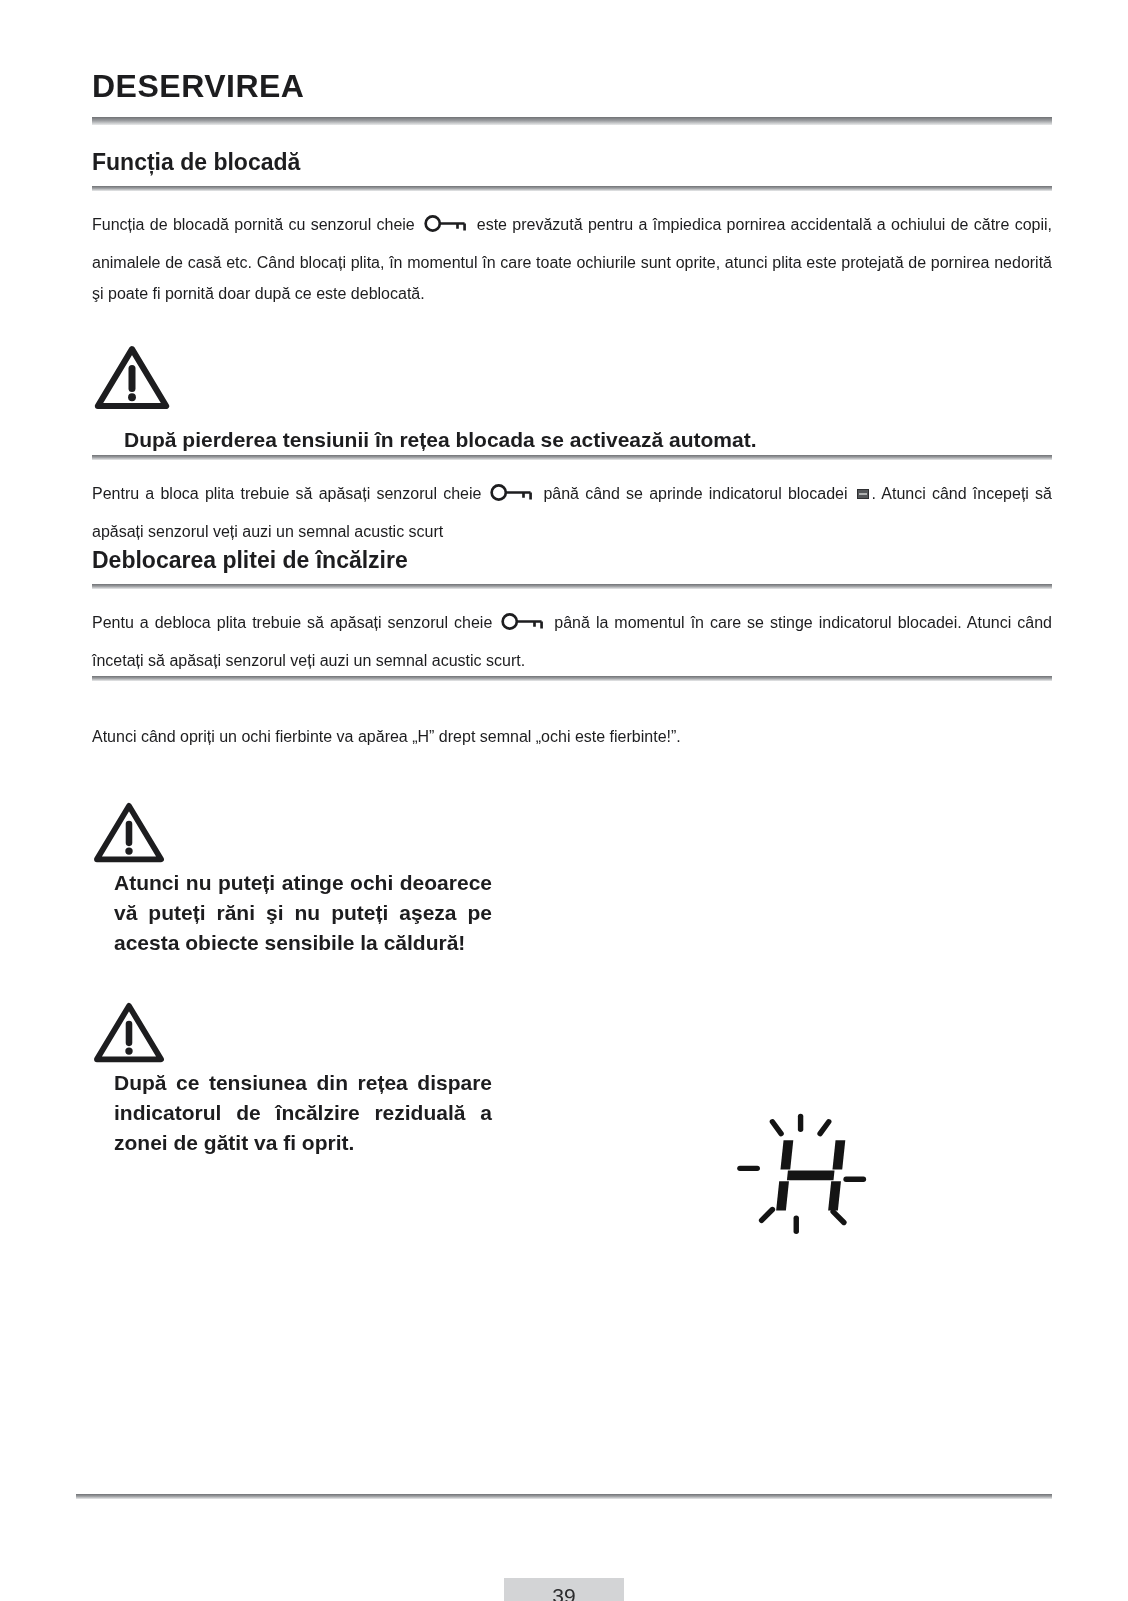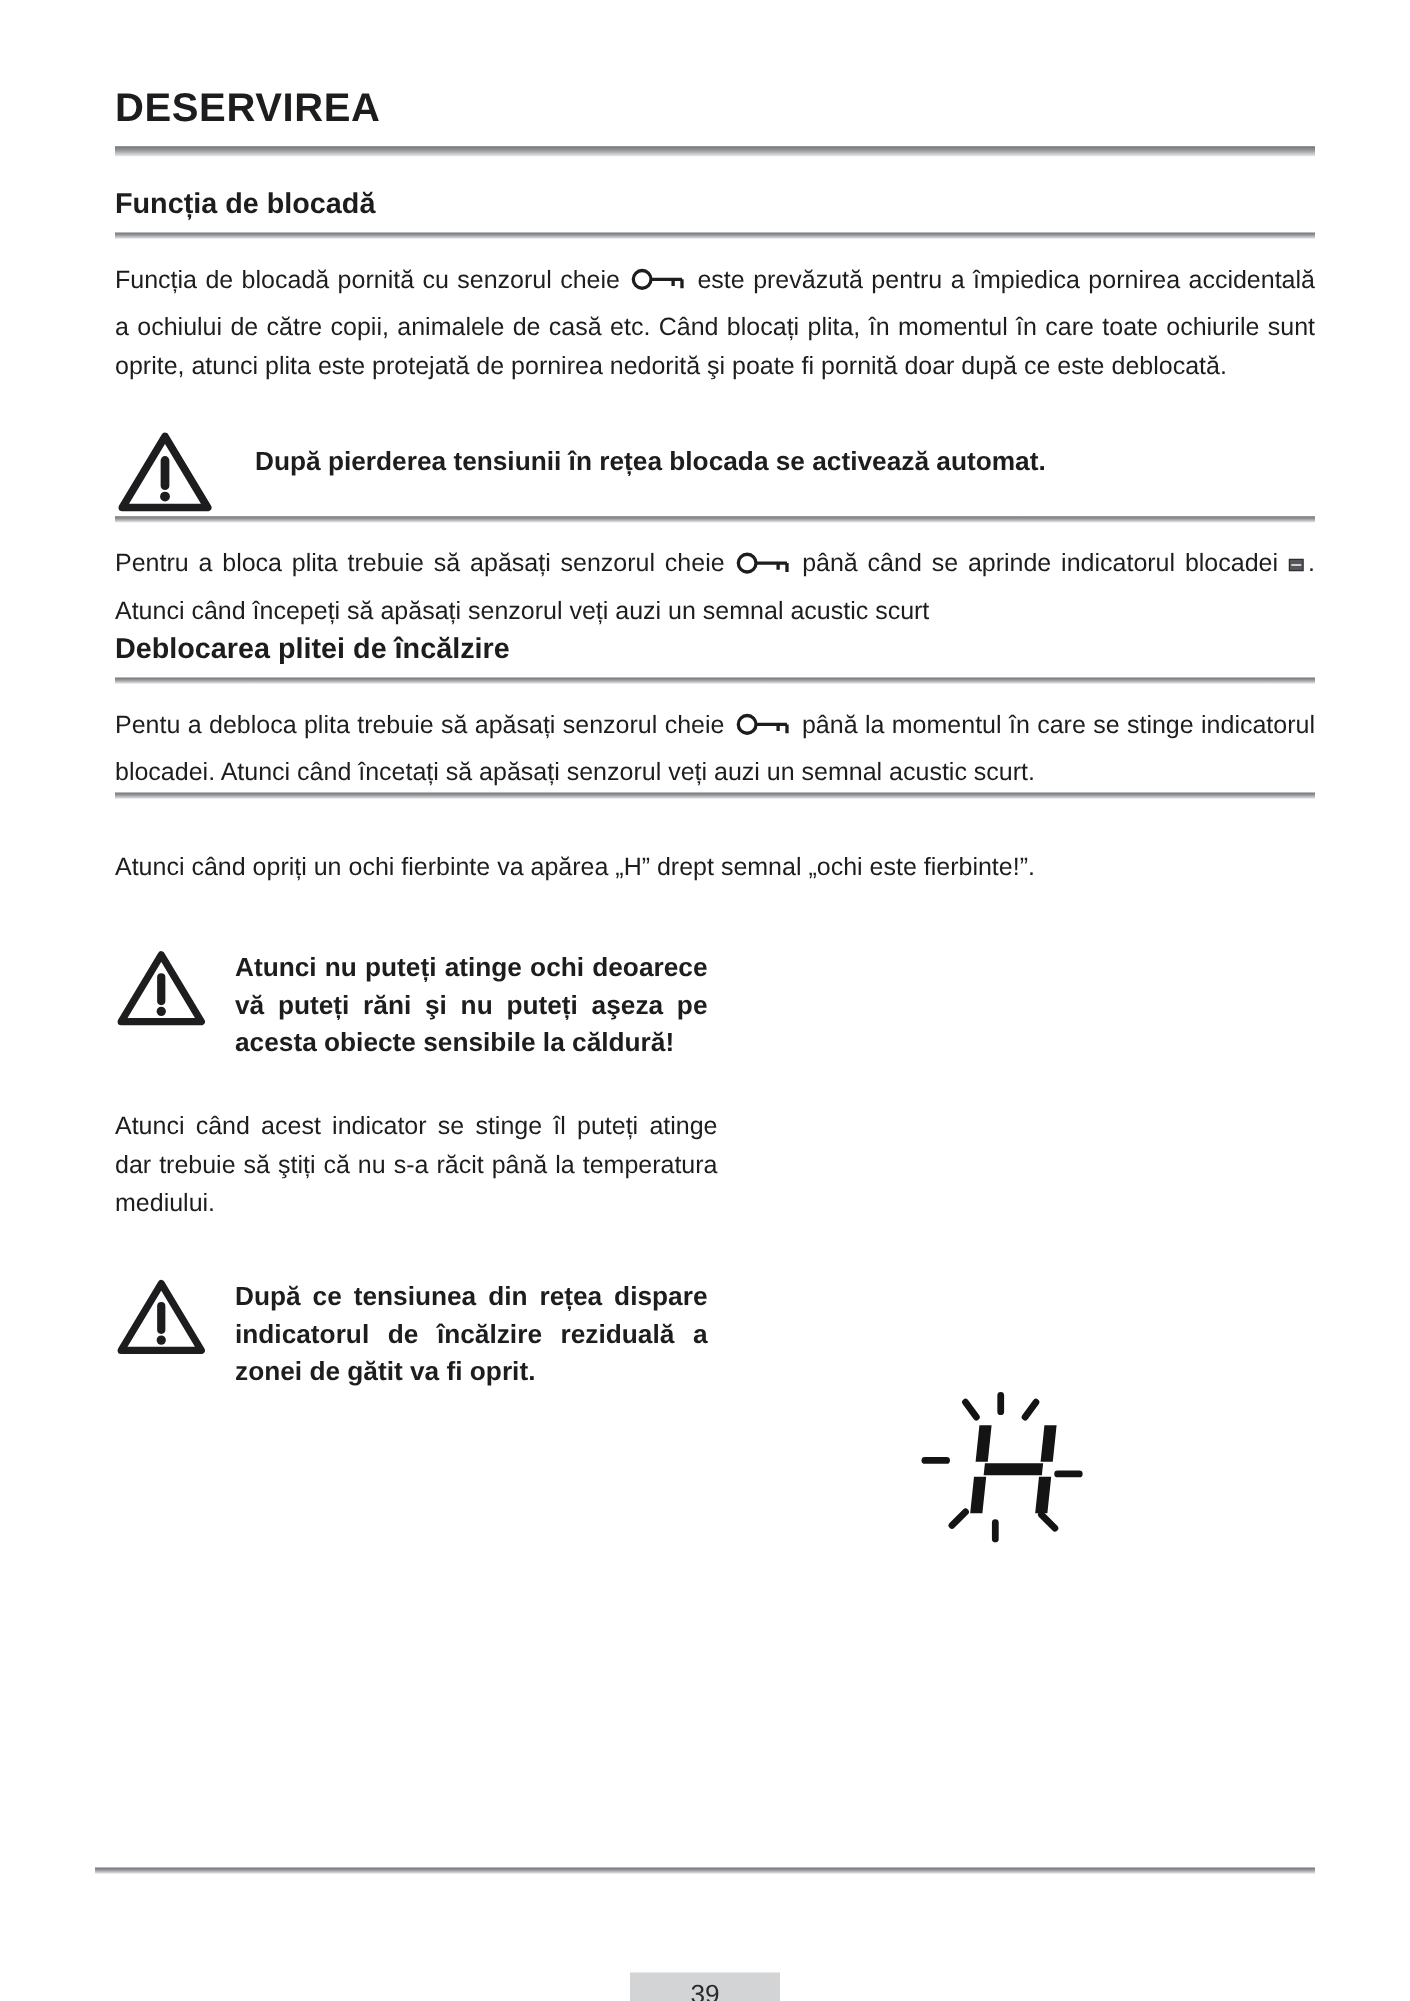--- a/index.html
+++ b/index.html
@@ -24,41 +24,42 @@
     font-size: 23px;
     font-weight: bold;
     margin: 0 0 10px 0;
   }
   .bar {
     background: linear-gradient(to bottom, #707275 0%, #9b9da0 45%, #e9eaeb 100%);
   }
   .bar-thick { height: 8px; margin-bottom: 24px; }
   .bar-thin  { height: 5px; }
   p.body-text {
-    font-size: 20px;
+    font-size: 16px;
     line-height: 31px;
     margin: 18px 0 0 0;
     text-align: justify;
   }
   .mt-block2 { margin-top: 24px; }
   .mt-block3 { margin-top: 56px; }
   .mt-block4 { margin-top: 52px; }
   .mt-p4 { margin-top: 40px !important; }
   .inline-icon {
     display: inline-block;
     vertical-align: -7px;
     margin: 0 8px;
   }
   .inline-icon.lock-ind {
     vertical-align: -2px;
     margin: 0 2px 0 8px;
   }
   .warning-row {
     display: flex;
     align-items: flex-start;
+    flex-direction: column;
   }
   .warning-row.w1 { margin-top: 34px; }
   .warning-row.w2 { margin-top: 48px; }
   .warning-row.w3 { margin-top: 42px; }
   .warning-icon { flex: 0 0 auto; }
   .warning-text {
     font-size: 21px;
     font-weight: bold;
     line-height: 30px;
   }
@@ -164,21 +165,20 @@
     <span class="warning-icon">
       <svg width="74" height="66" viewBox="0 0 90 80">
           <path d="M45 7 L84 72 L6 72 Z" fill="none" stroke="#1d1d1f" stroke-width="7" stroke-linejoin="round"></path>
           <path d="M45 29 L45 52" stroke="#1d1d1f" stroke-width="8" stroke-linecap="round"></path>
           <circle cx="45" cy="62" r="4.5" fill="#1d1d1f"></circle>
         </svg>
     </span>
     <div class="warning-text">Atunci nu puteți atinge ochi deoarece vă puteți răni şi nu puteți aşeza pe acesta obiecte sensibile la căldură!</div>
   </div>
 
-  <p class="body-text narrow-paragraph">Atunci când acest indicator se stinge îl puteți atinge dar trebuie să ştiți că nu s-a răcit până la temperatura mediului.</p>
 
   <div class="warning-row w3">
     <span class="warning-icon">
       <svg width="74" height="66" viewBox="0 0 90 80">
           <path d="M45 7 L84 72 L6 72 Z" fill="none" stroke="#1d1d1f" stroke-width="7" stroke-linejoin="round"></path>
           <path d="M45 29 L45 52" stroke="#1d1d1f" stroke-width="8" stroke-linecap="round"></path>
           <circle cx="45" cy="62" r="4.5" fill="#1d1d1f"></circle>
         </svg>
     </span>
     <div class="warning-text">După ce tensiunea din rețea dispare indicatorul de încălzire reziduală a zonei de gătit va fi oprit.</div>

